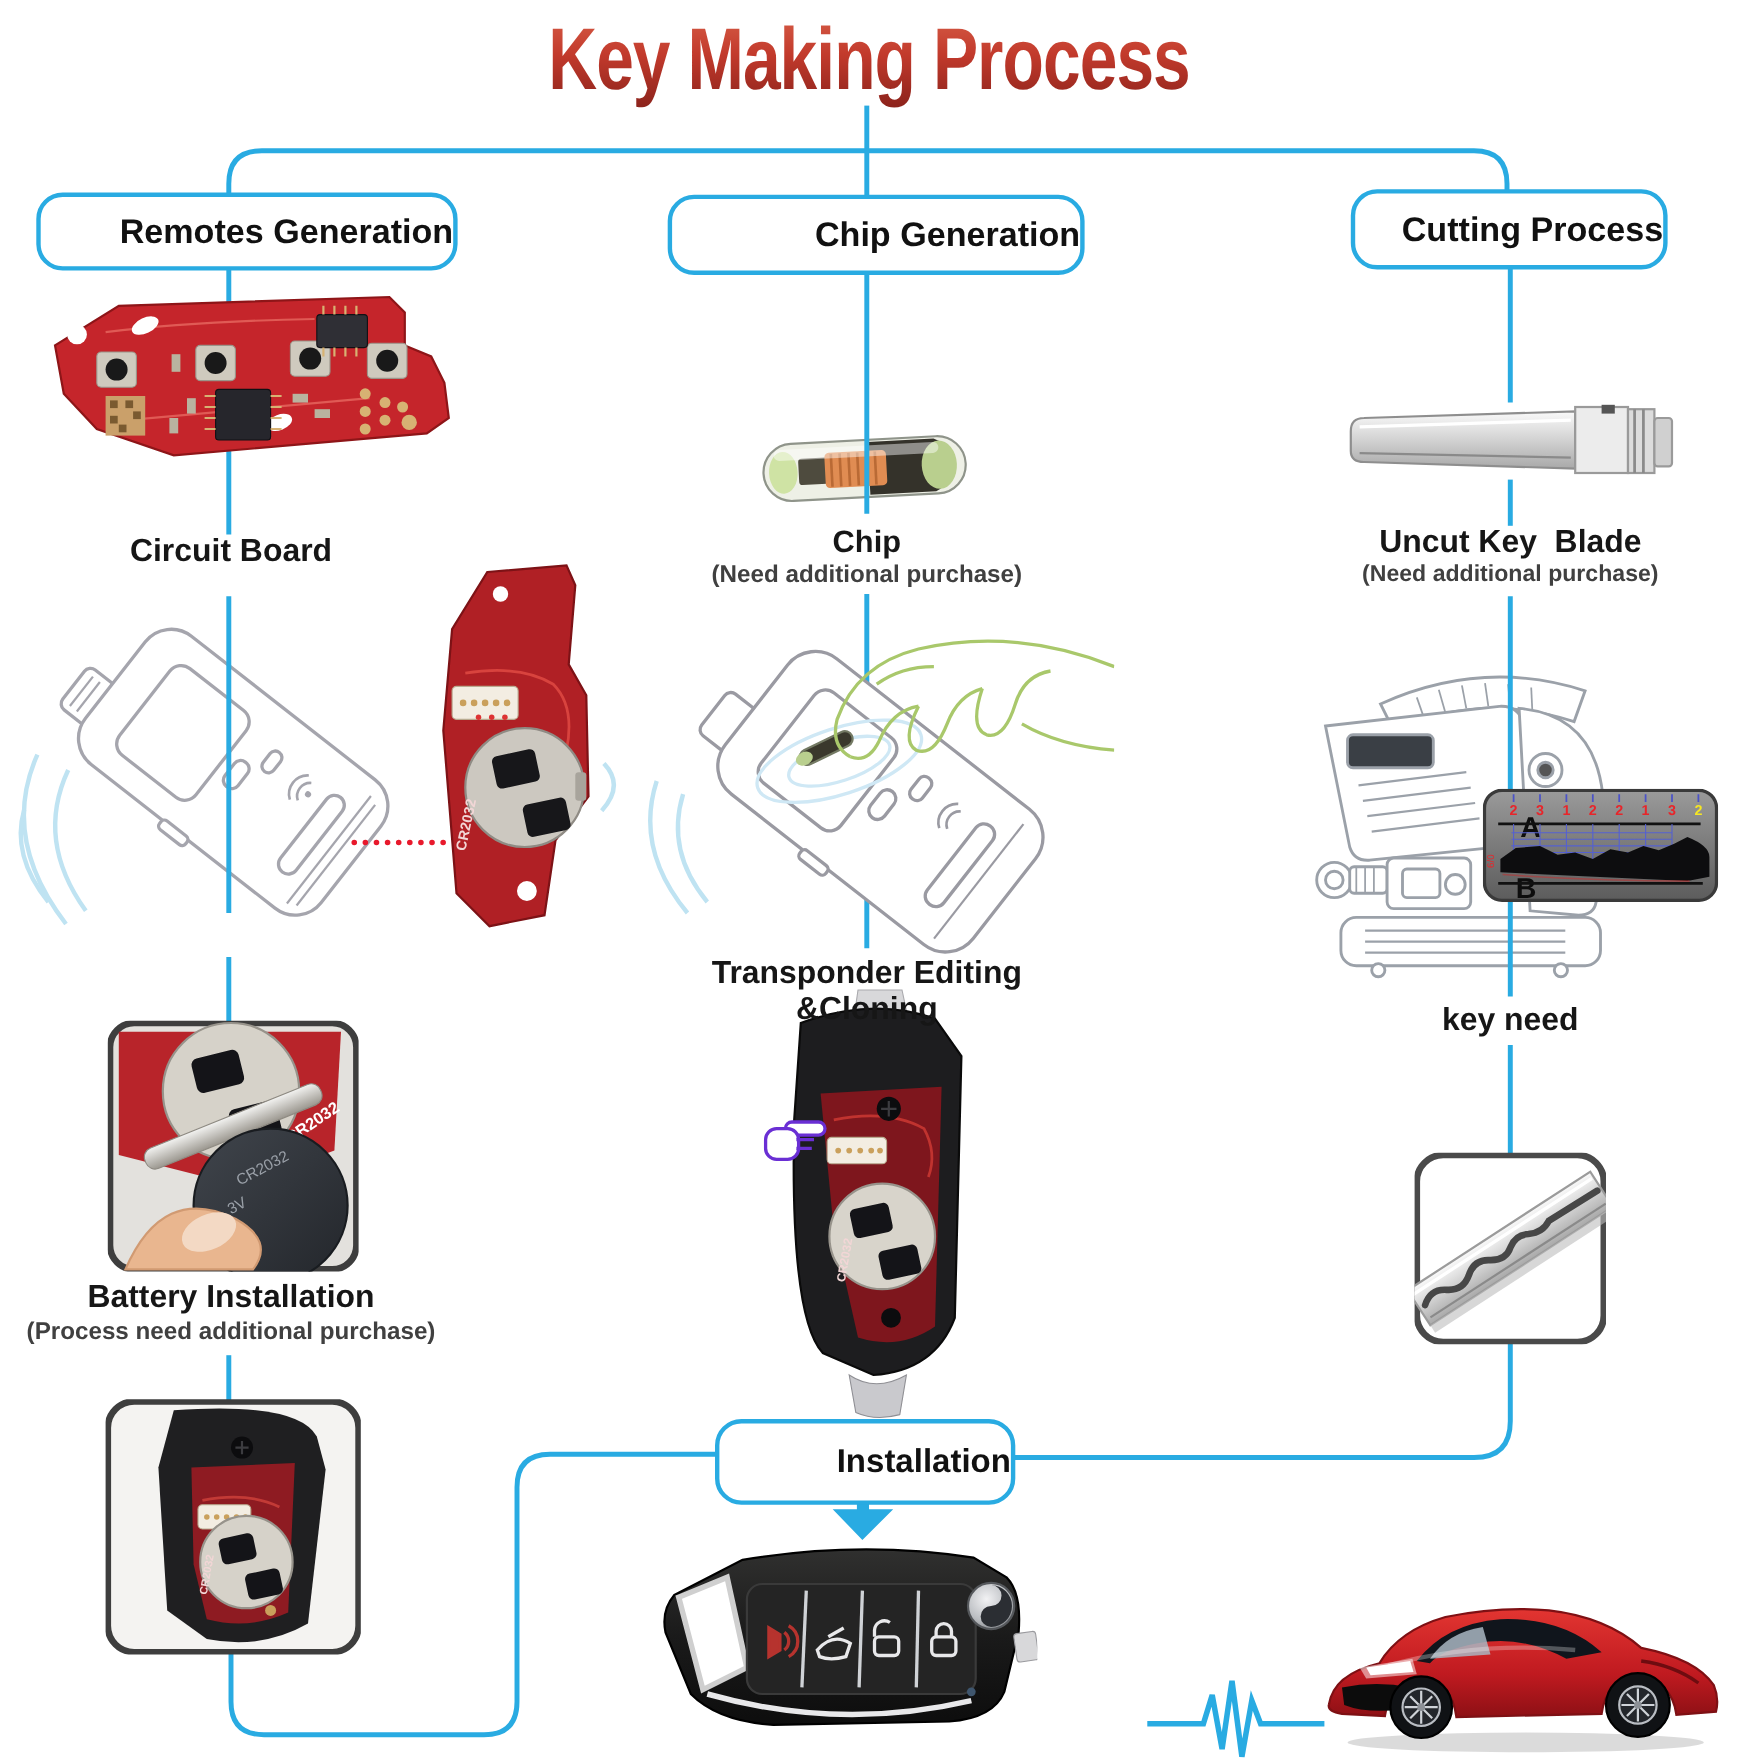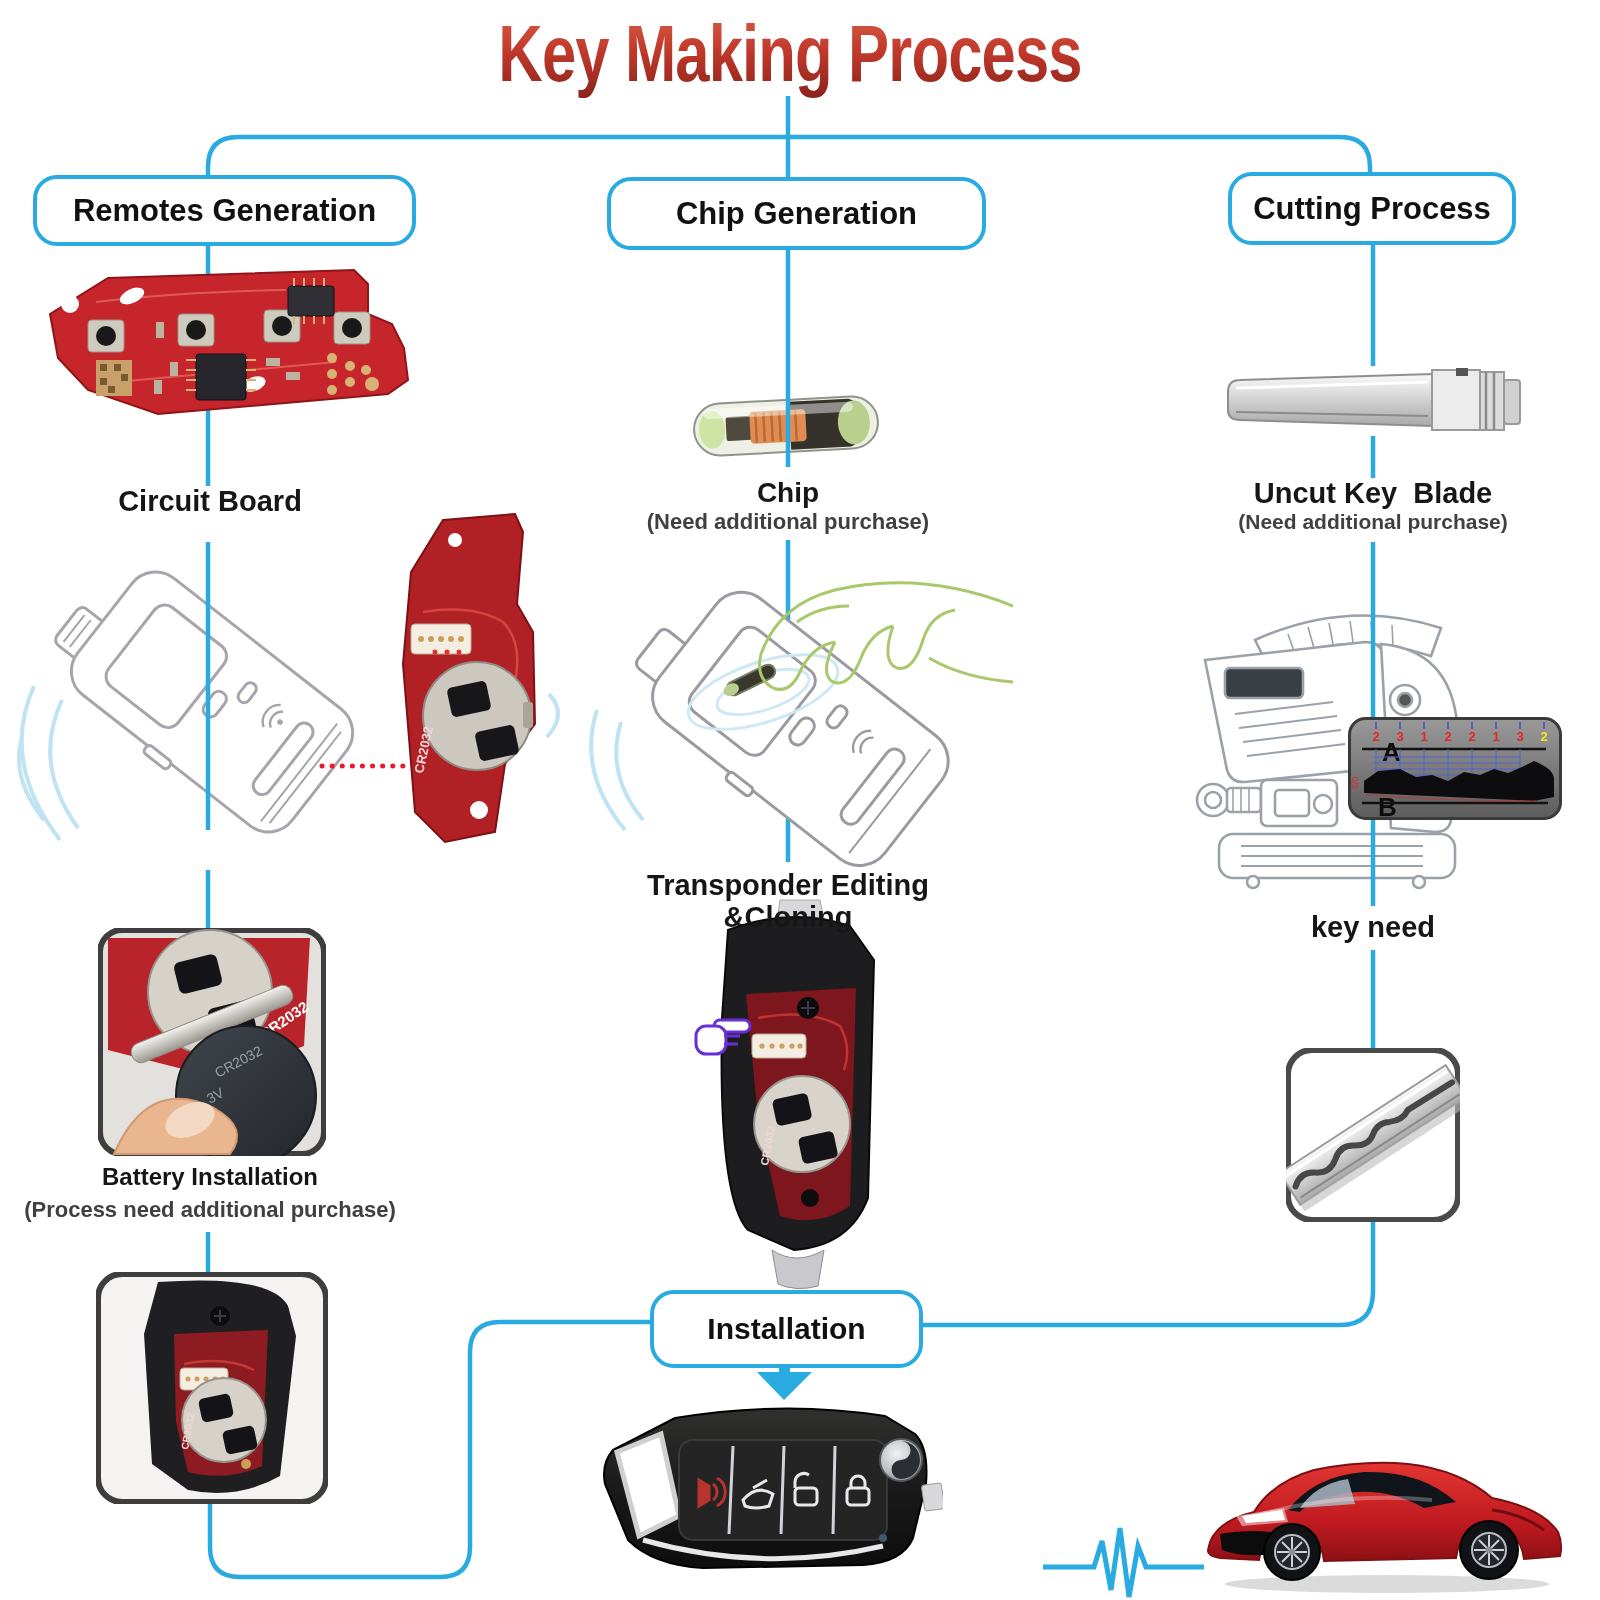--- a/index.html
+++ b/index.html
@@ -4,21 +4,21 @@
 <style>
   html,body{margin:0;padding:0;background:#fff;}
   .canvas{position:relative;width:1600px;height:1600px;background:#fff;overflow:hidden;
           font-family:"Liberation Sans",sans-serif;}
   .layer{position:absolute;left:0;top:0;}
   .fig{position:absolute;}
   .cap{position:absolute;text-align:center;font-weight:bold;color:#161616;line-height:1.1;}
   .cap.red{color:#404040;}
   .pre{white-space:pre;}
   .node{position:absolute;background:#fff;border:4px solid #29abe2;border-radius:24px;
-        display:flex;align-items:center;justify-content:center;
+        display:flex;align-items:center;justify-content:flex-end;
         font-size:31px;font-weight:bold;color:#111;}
   .title{position:absolute;left:390px;top:14px;width:800px;text-align:center;
          font-size:70px;font-weight:bold;letter-spacing:-1px;
          transform:scale(0.88,1.14);transform-origin:50% 50%;
          background:linear-gradient(180deg,#d86049 0%,#c23a2c 45%,#8a221b 100%);
          -webkit-background-clip:text;background-clip:text;color:transparent;}
 </style>
 </head>
 <body>
 
@@ -535,21 +535,21 @@
     <span>Chip Generation</span>
   </div>
   <div class="node" style="left:1228px;top:172px;width:280px;height:65px;z-index:4">
     <span>Cutting Process</span>
   </div>
   <div class="node" style="left:650px;top:1290px;width:265px;height:70px;z-index:4;font-size:30px">
     <span>Installation</span>
   </div>
 
   <div class="cap" style="left:60px;top:486px;width:300px;font-size:29px;z-index:4">Circuit Board</div>
-  <div class="cap" style="left:20px;top:1164px;width:380px;font-size:24px;z-index:4">Battery Installation</div>
+  <div class="cap" style="left:20px;top:1164px;width:380px;font-size:29px;z-index:4">Battery Installation</div>
   <div class="cap red" style="left:10px;top:1198px;width:400px;font-size:22px;z-index:4">(Process need additional purchase)</div>
 
   <div class="cap" style="left:688px;top:478px;width:200px;font-size:28px;z-index:4">Chip</div>
   <div class="cap red" style="left:588px;top:510px;width:400px;font-size:22px;z-index:4">(Need additional purchase)</div>
   <div class="cap" style="left:588px;top:870px;width:400px;font-size:29px;z-index:4">Transponder Editing &amp;Cloning</div>
 
   <div class="cap pre" style="left:1173px;top:478px;width:400px;font-size:29px;z-index:4">Uncut Key  Blade</div>
   <div class="cap red" style="left:1173px;top:510px;width:400px;font-size:21px;z-index:4">(Need additional purchase)</div>
   <div class="cap" style="left:1223px;top:912px;width:300px;font-size:29px;z-index:4">key need</div>
 

